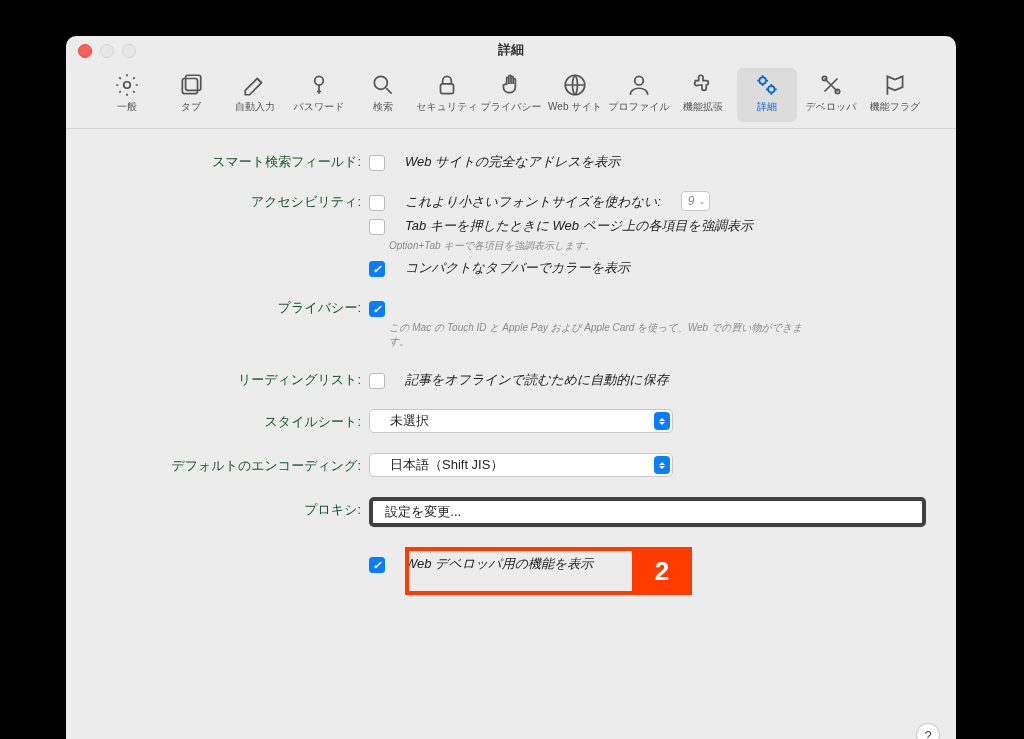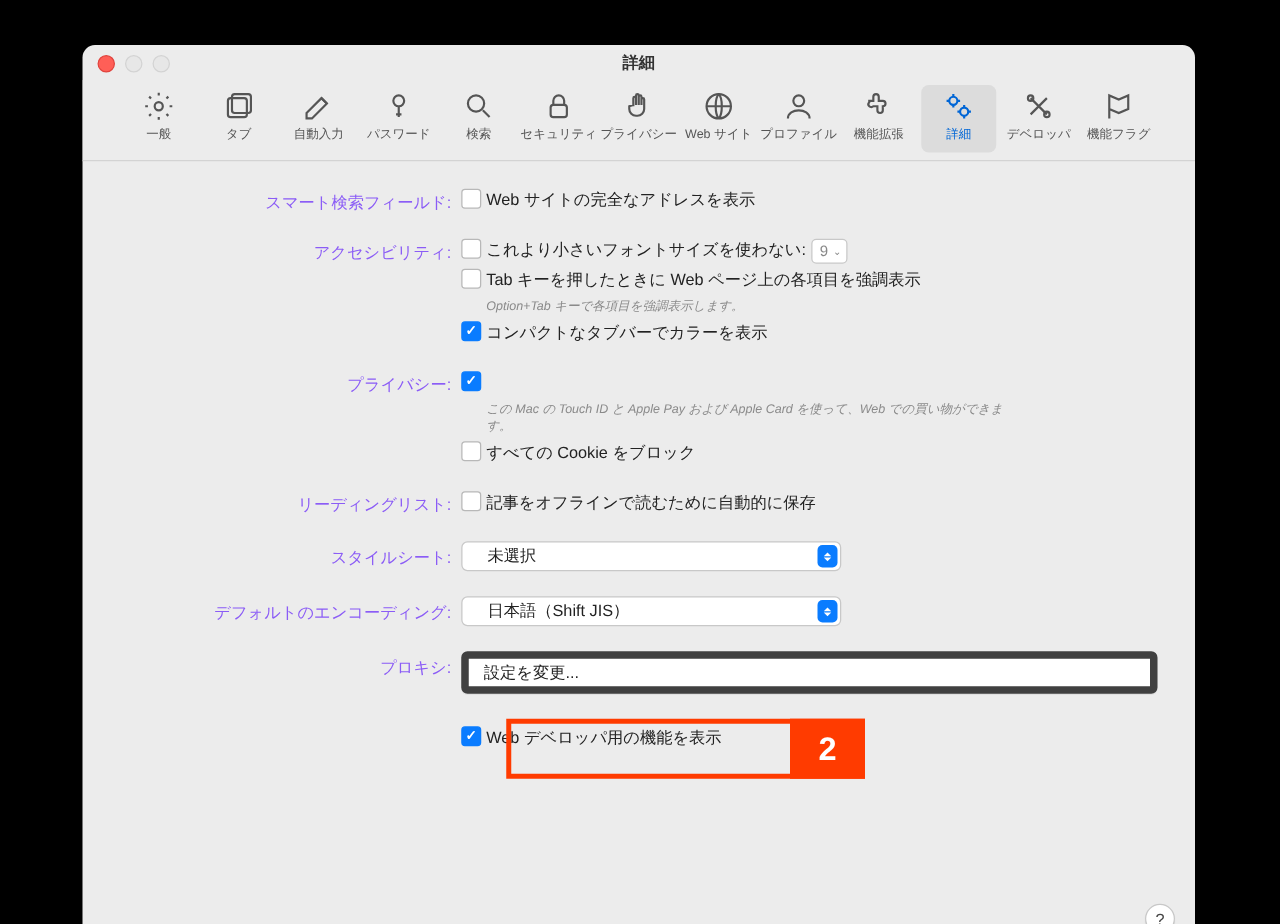--- a/index.html
+++ b/index.html
@@ -100,34 +100,35 @@
   .row {
     display: flex;
     align-items: flex-start;
     margin-bottom: 6px;
   }
   .row-label {
     width: 265px;
     text-align: right;
     padding-right: 8px;
     padding-top: 2px;
-    color: #8b5cf6;
+    color: #14532d;
     font-size: 13px;
   }
   .row-body {
     flex: 1;
     display: flex;
     flex-direction: column;
     gap: 4px;
   }
   .check-line {
     display: flex;
-    align-items: flex-start;
-    gap: 4px;
+    align-items: flex-end;
+    gap: 20px;
     min-height: 20px;
+    font-style: italic;
   }
   .chk {
     width: 14px;
     height: 14px;
     border-radius: 3px;
     background: #fff;
     border: 1px solid #b8b8b8;
     display: inline-flex;
     align-items: center;
     justify-content: center;
@@ -234,21 +235,21 @@
     border-left: 2.5px solid transparent;
     border-right: 2.5px solid transparent;
   }
   .select-inline .knob::before { border-bottom: 2.5px solid #fff; }
   .select-inline .knob::after  { border-top: 2.5px solid #fff; }
 
   .push-btn {
     display: inline-flex;
     align-items: center;
     background: #fff;
-    border: 6px solid #404040;
+    border: 4px solid #404040;
     border-radius: 5px;
     height: 22px;
     padding: 0 12px;
     font-size: 13px;
     box-shadow: 0 1px 0 rgba(0,0,0,.05);
   }
 
   .help-btn {
     position: absolute;
     right: 16px;
@@ -438,24 +439,20 @@
     </div>
     <div class="spacer"></div>
 
     <div class="row">
       <div class="row-label">プライバシー:</div>
       <div class="row-body">
         <div class="check-line">
           <span class="chk checked"></span>
         </div>
         <div class="hint">この Mac の Touch ID と Apple Pay および Apple Card を使って、Web での買い物ができます。</div>
-        <div class="check-line">
-          <span class="chk"></span>
-          <span>すべての Cookie をブロック</span>
-        </div>
       </div>
     </div>
     <div class="spacer"></div>
 
     <div class="row">
       <div class="row-label">リーディングリスト:</div>
       <div class="row-body">
         <div class="check-line">
           <span class="chk"></span>
           <span>記事をオフラインで読むために自動的に保存</span>

